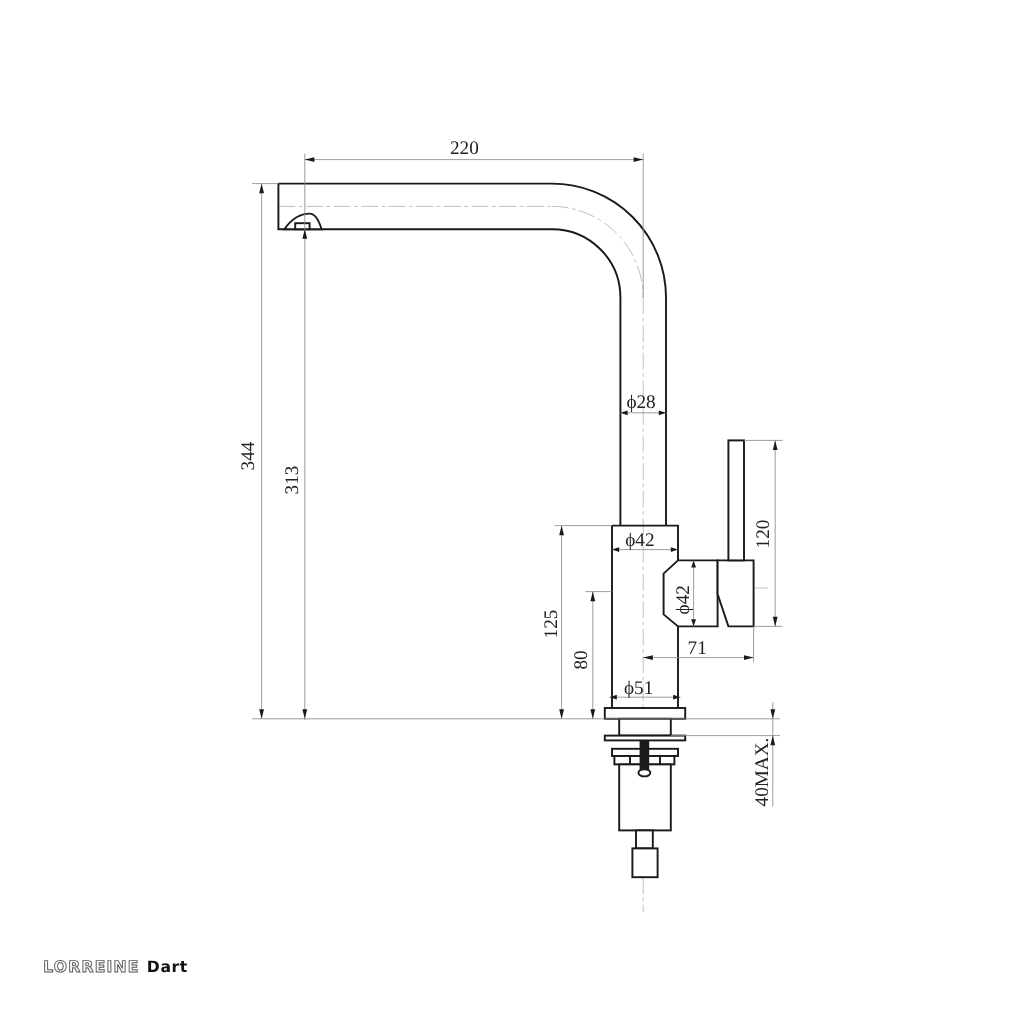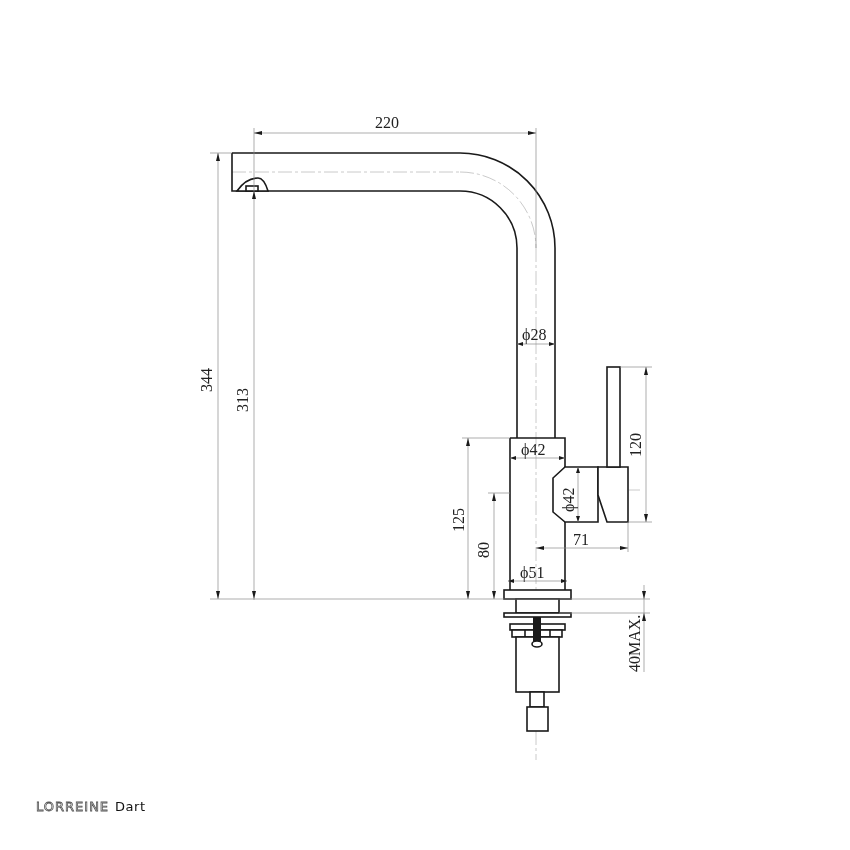--- a/index.html
+++ b/index.html
@@ -5,22 +5,22 @@
     html, body { margin: 0; padding: 0; background: #ffffff; }
     body { width: 850px; height: 850px; position: relative; overflow: hidden; font-family: "DejaVu Serif", serif; }
     #drawing { position: absolute; left: 0; top: 0; width: 850px; height: 850px; }
     .ol { fill: none; stroke: #1a1a1a; stroke-width: 1.6; }
     .olf { fill: #ffffff; stroke: #1a1a1a; stroke-width: 1.6; }
     .dim { fill: none; stroke: #8a8a8a; stroke-width: 0.7; }
     .ctr { fill: none; stroke: #bdbdbd; stroke-width: 0.8; stroke-dasharray: 14 3 3 3; }
     .arrow { fill: #1a1a1a; }
     .lbl { font-family: "Liberation Serif", serif; font-size: 16px; fill: #222; }
     .brand { position: absolute; left: 36px; top: 799px; font-family: "DejaVu Sans", sans-serif; font-size: 13px; letter-spacing: 1px; }
-    .brand .a { color: #fff; -webkit-text-stroke: 0.8px #555; font-weight: normal; }
-    .brand .b { color: #111; font-weight: normal; margin-left: 6px; letter-spacing: 0.5px; }
+    .brand .a { color: #fff; -webkit-text-stroke: 0.8px #555; font-weight: bold; }
+    .brand .b { color: #111; font-weight: bold; margin-left: 6px; letter-spacing: 0.5px; }
   </style>
 </head>
 <body>
 
 <svg id="drawing" viewBox="0 0 850 850" xmlns="http://www.w3.org/2000/svg">
 
   <g>
     <line class="ctr" x1="232" y1="172" x2="460" y2="172"></line>
     <path class="ctr" d="M460 172 A76 76 0 0 1 536 248"></path>
     <line class="ctr" x1="536" y1="248" x2="536" y2="760"></line>

